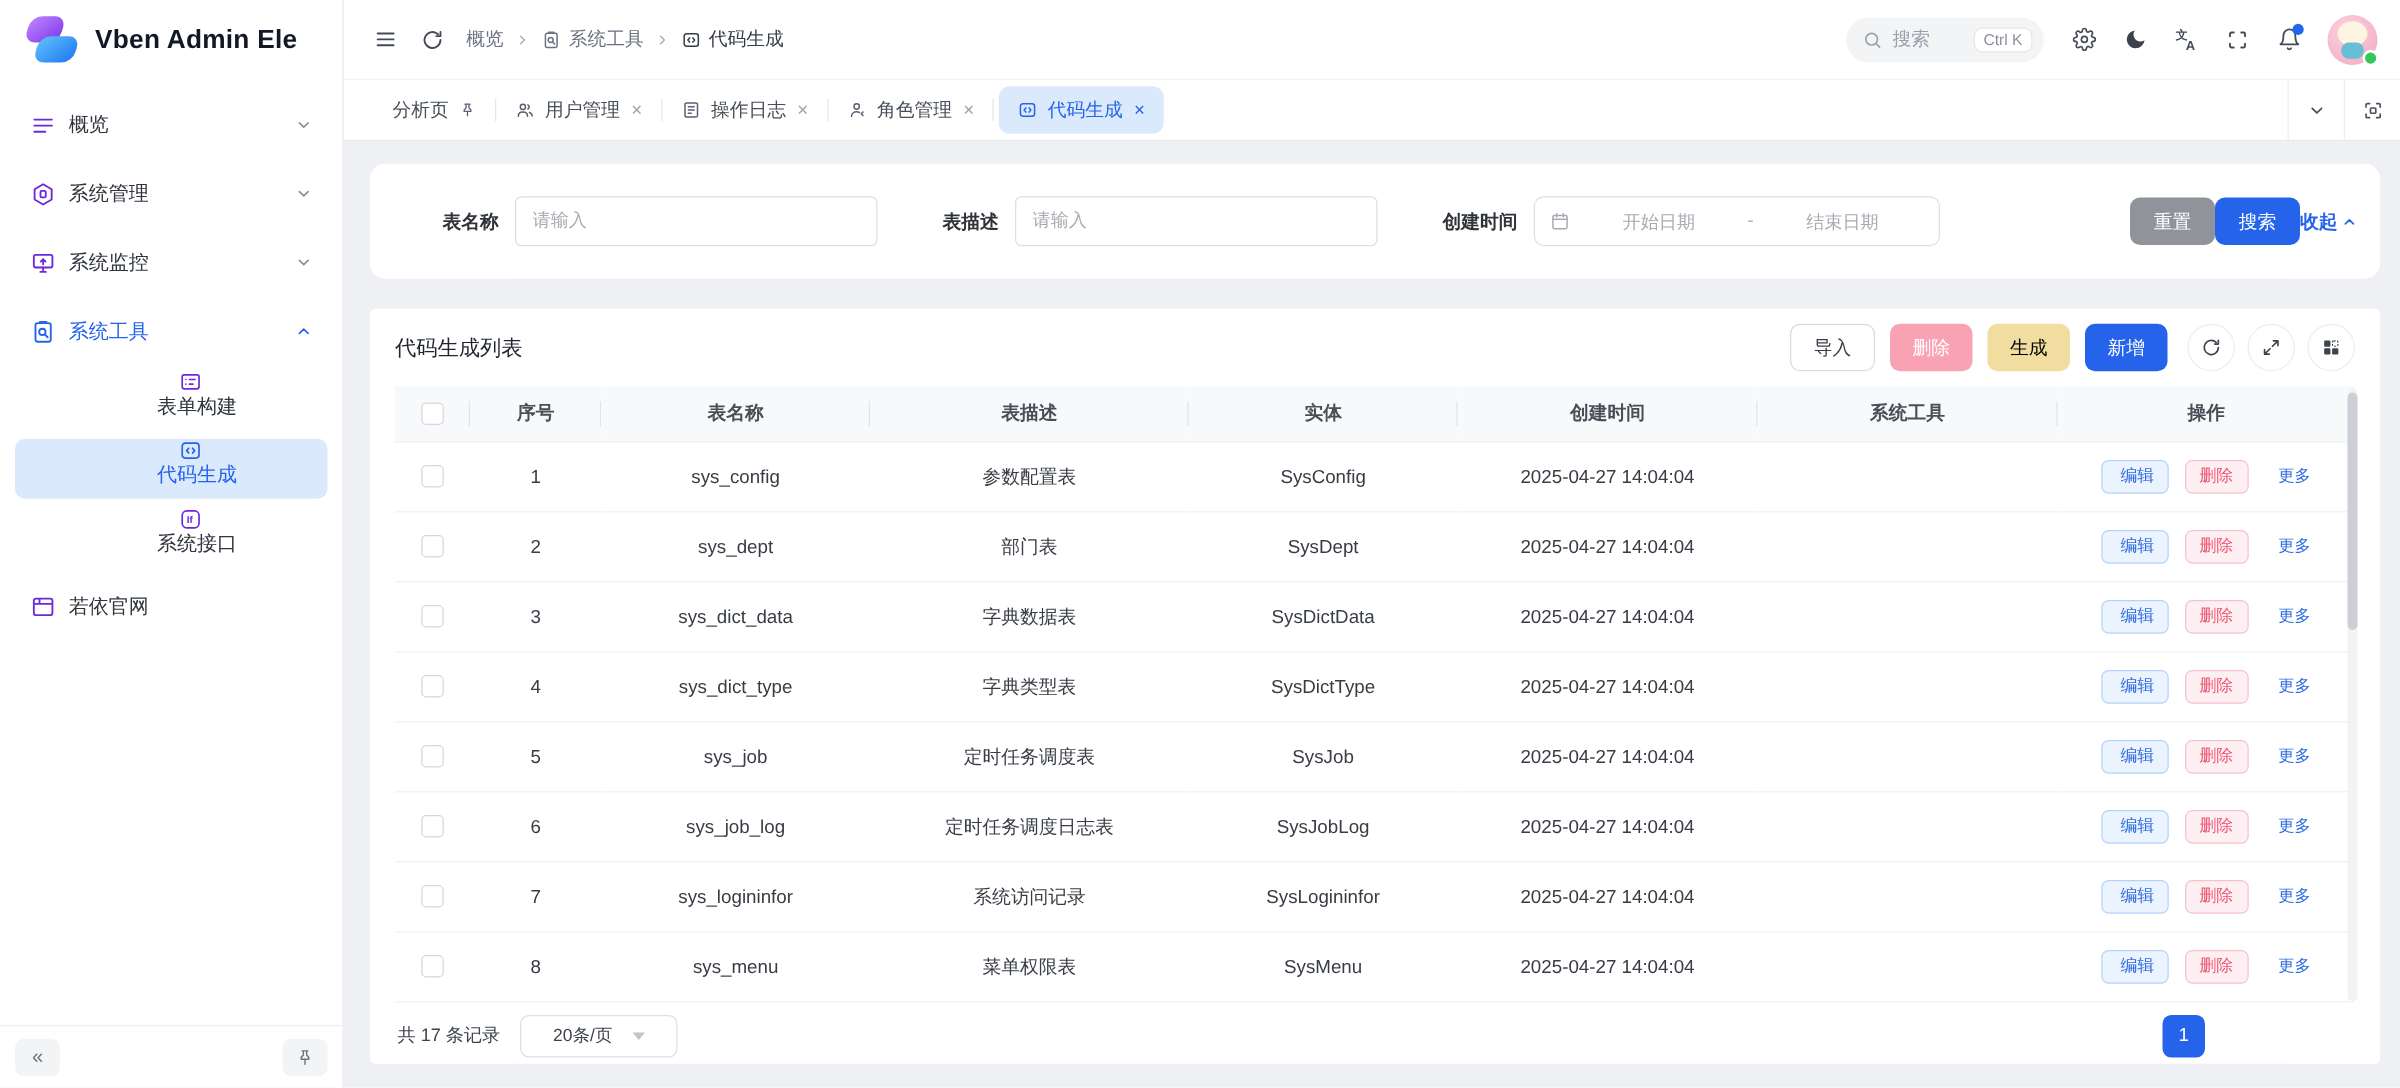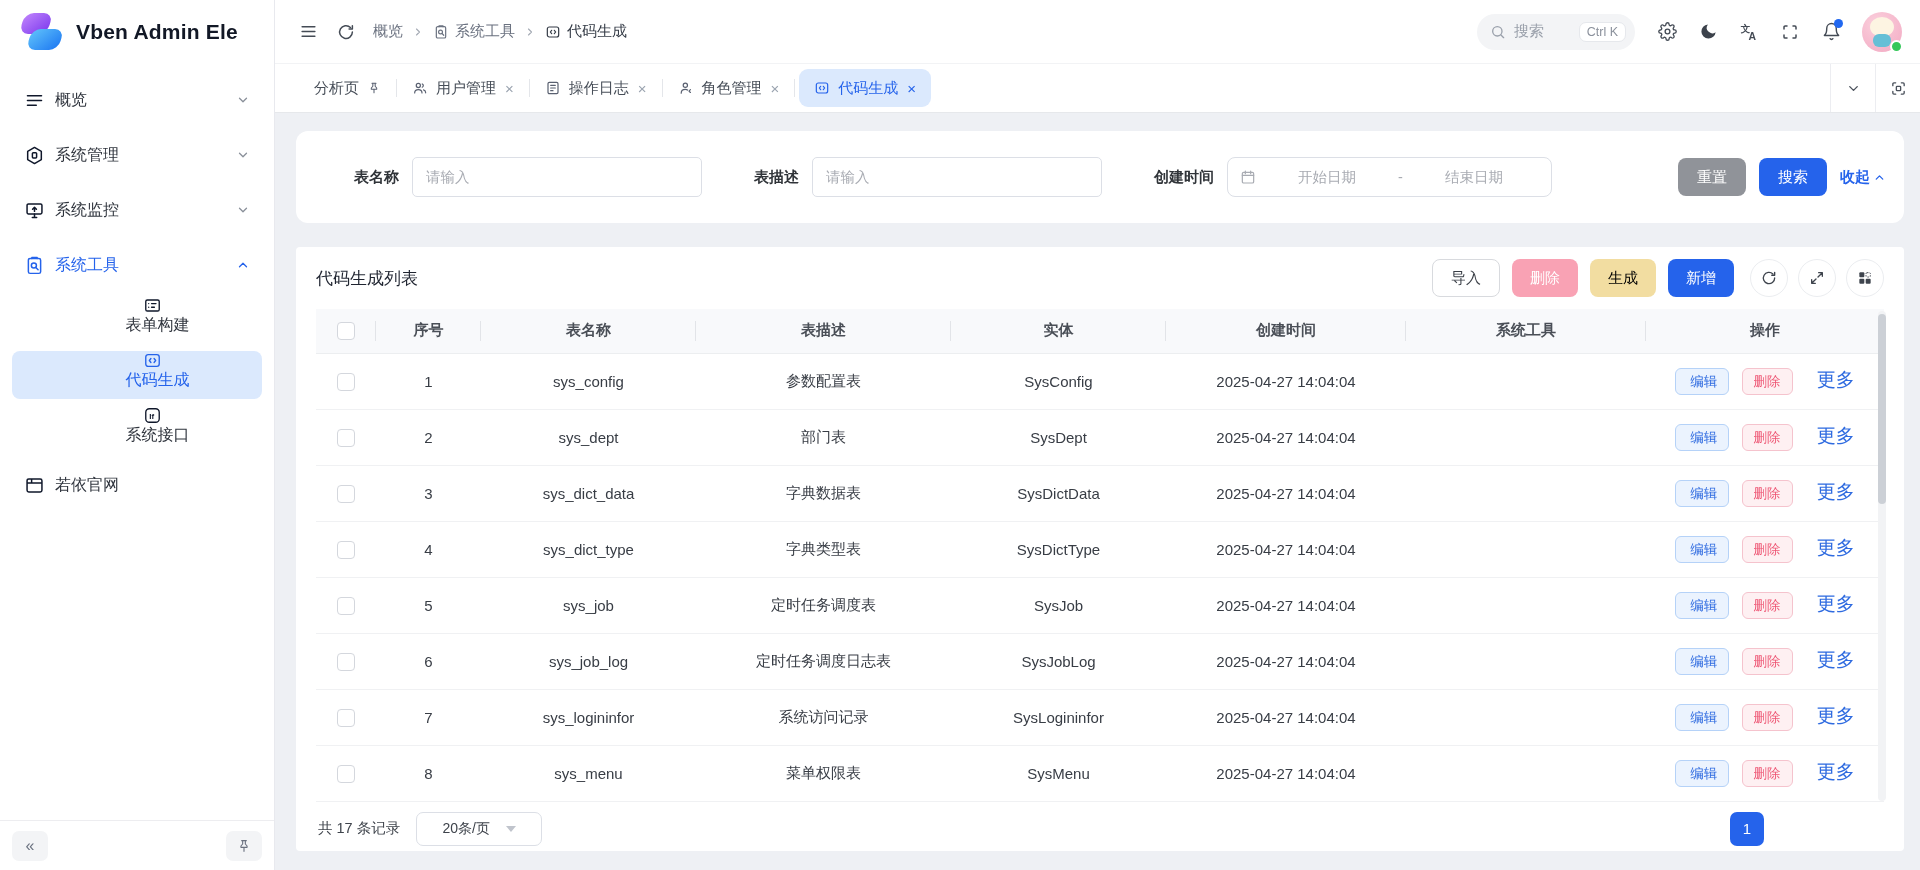--- a/index.html
+++ b/index.html
@@ -10,21 +10,21 @@
 
   
   .sidebar { position:absolute; left:0; top:0; bottom:0; width:275px; background:#fff; border-right:1px solid #e8e9ee; display:flex; flex-direction:column; z-index:20; }
   .logo { height:64px; display:flex; align-items:center; gap:12px; padding:0 20px; flex-shrink:0; }
   .logo-mark { width:44px; height:44px; position:relative; flex-shrink:0; }
   .logo-mark .p1 { position:absolute; left:2px; top:3px; width:28px; height:21px; border-radius:9px; background:linear-gradient(135deg,#c084fc,#7c3aed); transform:skewX(-16deg); }
   .logo-mark .p2 { position:absolute; left:9px; top:19px; width:32px; height:21px; border-radius:9px; background:linear-gradient(135deg,#60c2fb,#1d78f2); transform:skewX(-16deg); }
   .logo-title { font-size:21px; font-weight:700; color:#121826; letter-spacing:.2px; white-space:nowrap; }
   .menu { flex:1; padding:12px 12px 0; }
   .menu-item { height:48px; margin-bottom:7px; display:flex; align-items:center; padding:0 12px; border-radius:8px; color:#2f343d; font-size:16px; cursor:pointer; }
-  .menu-item .mi { width:21px; height:21px; flex-shrink:0; color:#0f172a; }
+  .menu-item .mi { width:21px; height:21px; flex-shrink:0; color:#6d28d9; }
   .menu-item .lbl { margin-left:10px; flex:1; white-space:nowrap; }
   .menu-item .chev { color:#8a909a; flex-shrink:0; }
   .menu-item.parent-active { color:#2563eb; }
   .menu-item.parent-active .mi, .menu-item.parent-active .chev { color:#2563eb; }
   .menu-child { padding-left:43px;flex-direction:column; }
   .menu-child .mi { width:19px; height:19px; }
   .menu-child.current { background:#dbe9fd; color:#2563eb; }
   .menu-child.current .mi { color:#2563eb; }
   .sidebar-foot { height:50px; border-top:1px solid #ededf0; display:flex; align-items:center; justify-content:space-between; padding:0 12px; flex-shrink:0; }
   .sf-btn { width:36px; height:30px; border:none; border-radius:7px; background:#f3f4f6; color:#6b7280; display:flex; align-items:center; justify-content:center; font-size:16px; }
@@ -63,21 +63,21 @@
 
   
   .filter-card { background:#fff; border-radius:12px; height:92px; display:flex; align-items:center; padding:0 18px 0 58px; }
   .f-group { display:flex; align-items:center; margin-right:52px; }
   .f-label { font-size:15px; font-weight:700; color:#303439; margin-right:13px; white-space:nowrap; }
   .f-input { width:290px; height:40px; border:1px solid #dcdfe6; border-radius:5px; padding:0 13px; font-size:14.5px; color:#333; outline:none; background:#fff; font-family:inherit; }
   .f-input::placeholder { color:#a8abb2; }
   .date-box { width:325px; height:40px; border:1px solid #dcdfe6; border-radius:8px; display:flex; align-items:center; padding:0 12px; gap:6px; color:#a8abb2; font-size:14.5px; cursor:text; }
   .date-box .dph { flex:1; text-align:center; white-space:nowrap; }
   .date-box .cal { color:#a8abb2; flex-shrink:0; }
-  .f-actions { margin-left:auto; display:flex; align-items:center; gap:13px; }
+  .f-actions { margin-left:auto; display:flex; align-items:center; }
   .btn { height:38px; padding:0 19px; border-radius:8px; border:none; font-size:15px; color:#fff; white-space:nowrap; }
   .btn-reset { background:#909399; }
   .btn-search { background:#2563eb; }
   .collapse-link { display:flex; align-items:center; gap:3px; color:#2563eb; font-size:15px; font-weight:600; cursor:pointer; background:none; border:none; padding:0; }
 
   
   .table-card { margin-top:24px; background:#fff; border-radius:4px; height:604px; display:flex; flex-direction:column; position:relative; }
   .card-head { height:62px; display:flex; align-items:center; padding:0 20px; flex-shrink:0; }
   .card-title { font-size:17px; color:#1f2430; font-weight:500; }
   .card-tools { margin-left:auto; display:flex; align-items:center; gap:12px; }
@@ -90,21 +90,21 @@
   .circle-group { display:flex; align-items:center; gap:10px; margin-left:4px; }
 
   table { width:calc(100% - 40px); margin:0 20px; border-collapse:collapse; table-layout:fixed; }
   thead th { height:44px; background:#f8f9fb; font-size:15px; font-weight:700; color:#4a4f57; position:relative; border-bottom:1px solid #eceef0; }
   thead th.sep::after { content:""; position:absolute; right:0; top:12px; width:1px; height:20px; background:#e2e4e8; }
   tbody td { height:56px; border-bottom:1px solid #f0f1f3; text-align:center; font-size:15px; color:#383d45; overflow:hidden; white-space:nowrap; }
   .checkbox { display:inline-block; width:18px; height:18px; border:1.5px solid #d4d7dd; border-radius:4px; background:#fff; vertical-align:middle; cursor:pointer; }
   .mini-btn { height:27px; padding:0 11px; border-radius:6px; font-size:13.5px; }
   .mini-edit { background:#ebf3fe; border:1px solid #b5d2f8; color:#2f6be0;padding-left:14px; }
   .mini-del { background:#fef0f2; border:1px solid #f5c3cd; color:#ee5674; margin-left:8px; }
-  .more-link { background:none; border:none; color:#2f6be0; font-size:19px; margin-left:20px;text-align:center; }
+  .more-link { background:none; border:none; color:#2f6be0; font-size:13px; margin-left:20px;text-align:center; }
 
   .card-foot { margin-top:auto; height:54px; display:flex; align-items:center; padding:0 22px; flex-shrink:0; }
   .total-text { font-size:14.5px; color:#3e434b; }
   .page-size { margin-left:16px; width:126px; height:34px; border:1px solid #dcdfe6; border-radius:7px; background:#fff; display:flex; align-items:center; justify-content:center; gap:16px; font-size:14px; color:#3e434b; }
   .caret-down { width:0; height:0; border-left:5px solid transparent; border-right:5px solid transparent; border-top:6px solid #c0c4cc; }
   .pager { margin-left:auto; margin-right:118px; }
   .page-btn { width:34px; height:34px; border-radius:7px; border:none; background:#2563eb; color:#fff; font-size:15px; }
 
   .v-scroll { position:absolute; right:18px; top:64px; bottom:50px; width:8px; border-radius:4px; background:#f2f3f5; }
   .v-thumb { position:absolute; left:0; top:3px; width:8px; height:190px; border-radius:4px; background:#ccd0d6; cursor:grab; }

